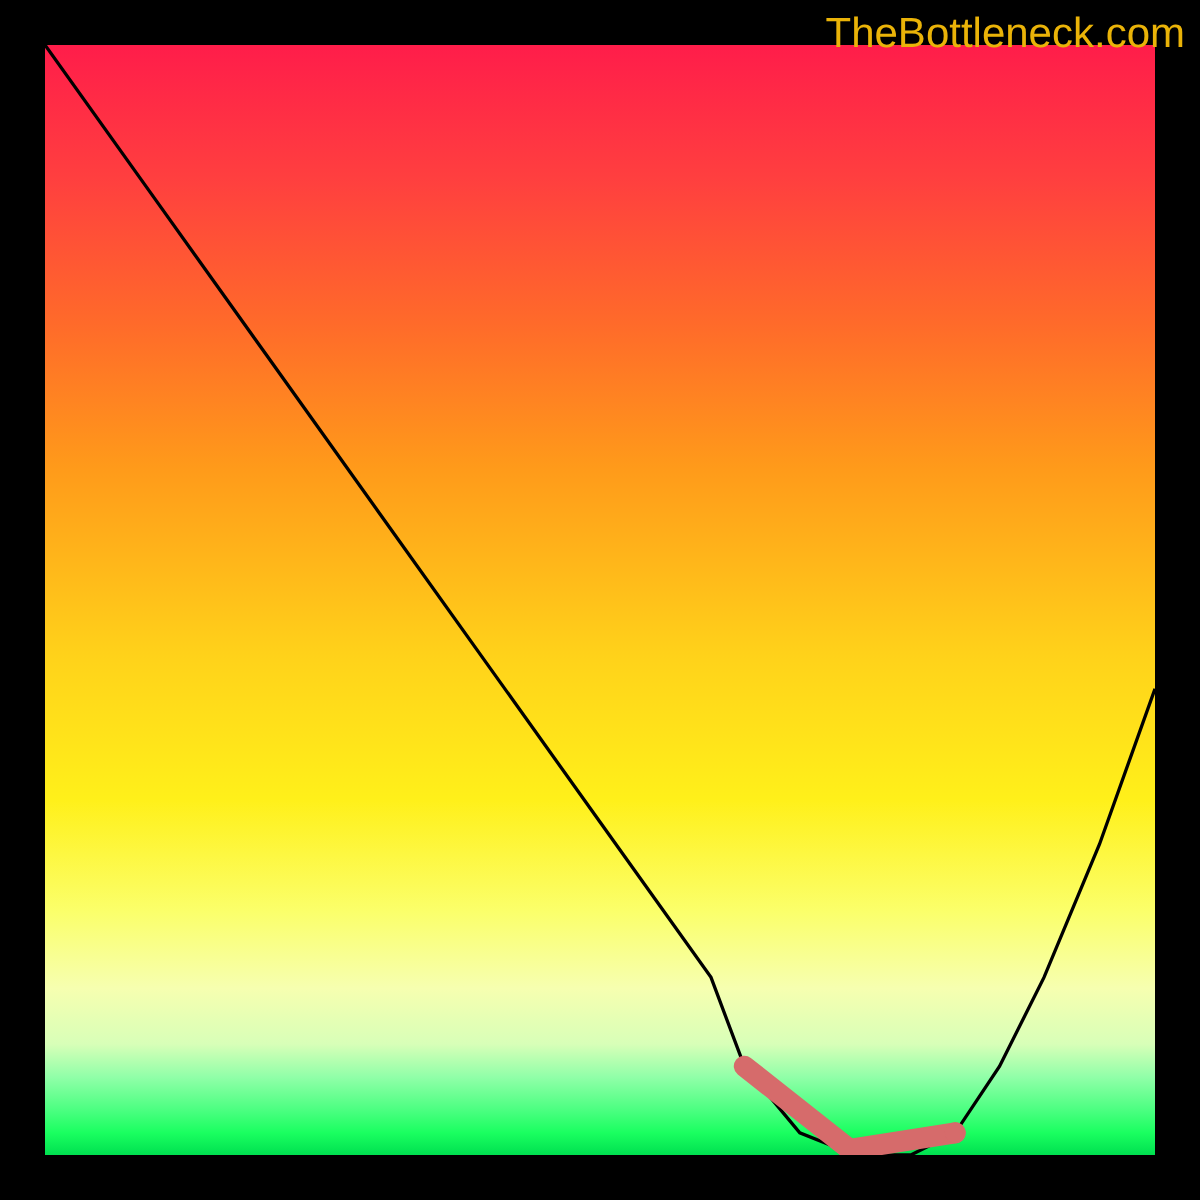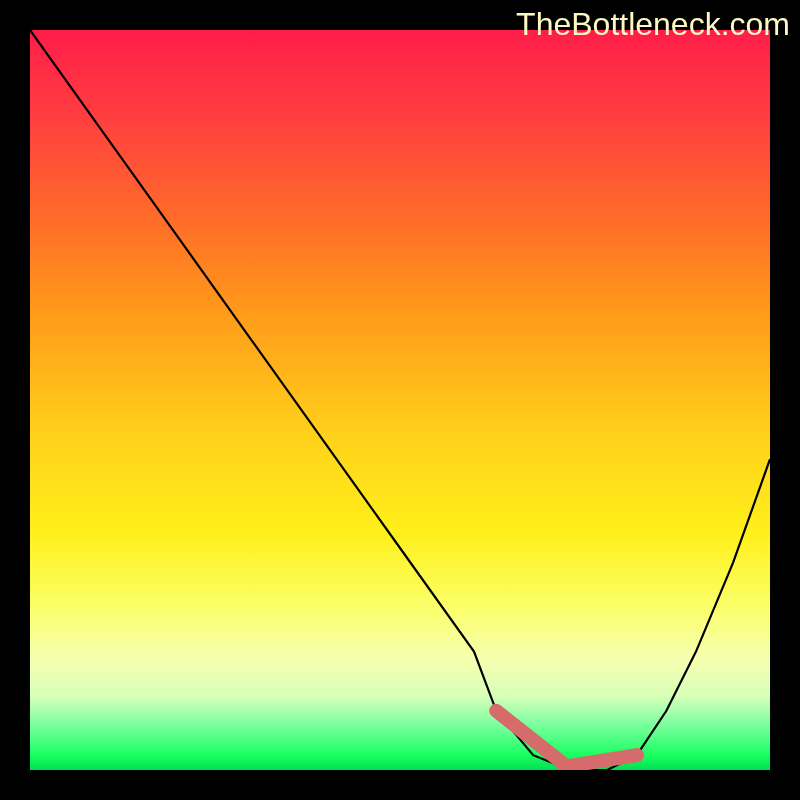--- a/index.html
+++ b/index.html
@@ -8,22 +8,22 @@
     width: 800px;
     height: 800px;
     background: #000;
     position: relative;
     font-family: Arial, Helvetica, sans-serif;
   }
   .watermark {
     position: absolute;
     top: 6px;
     right: 10px;
-    color: #fef9c3;
-    font-size: 32px;
+    color: #eab308;
+    font-size: 28px;
     z-index: 10;
   }
   .plot {
     position: absolute;
     left: 30px;
     top: 30px;
     width: 740px;
     height: 740px;
     background: linear-gradient(to bottom,
       #ff1d4a 0%,

